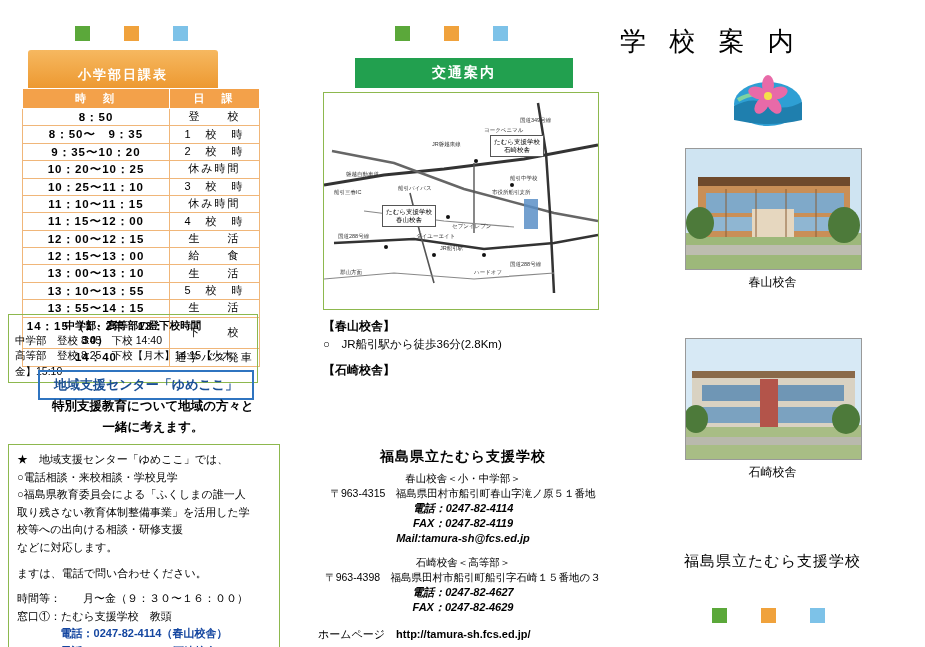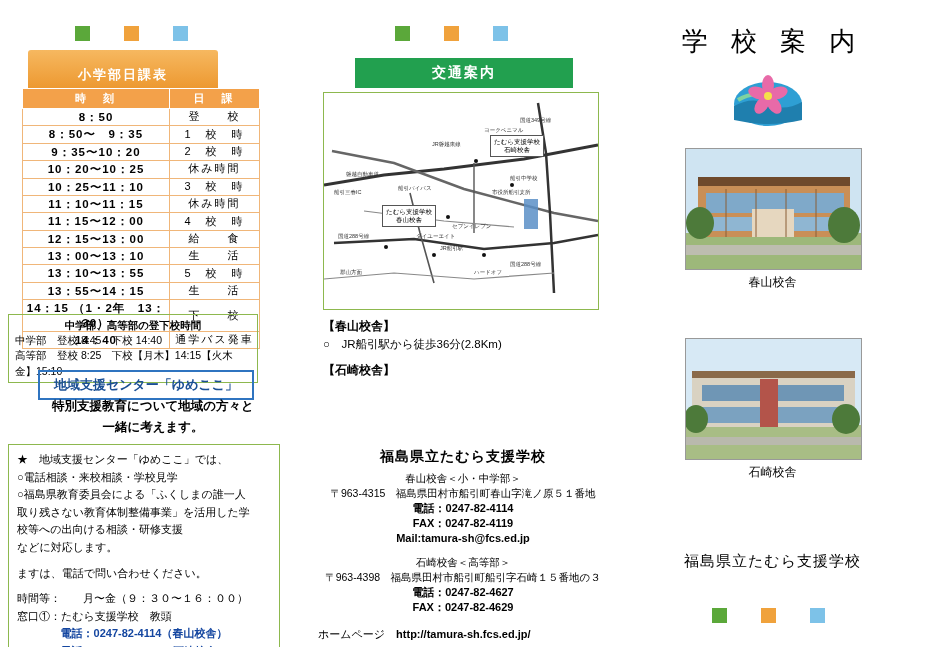--- a/index.html
+++ b/index.html
@@ -109,27 +109,27 @@
   .maptext{position:absolute;font-size:5.5px;color:#333;white-space:nowrap;}
   .dot{position:absolute;width:4px;height:4px;border-radius:50%;background:#111;}
   .access-h{font-size:12px;font-weight:bold;margin:0 0 2px 0;}
   .access-l{font-size:11.5px;margin:0 0 10px 0;}
 
   
   .school-title{
     text-align:center;font-weight:bold;font-size:14px;letter-spacing:1px;margin-bottom:5px;
   }
   .addr{font-size:10.5px;line-height:1.45;text-align:center;}
-  .tel{font-size:11px;font-weight:bold;text-align:center;line-height:1.35;}
+  .tel{font-size:11px;font-weight:bold;text-align:center;line-height:1.35;font-style:italic;}
   .hp{font-size:11px;}
   .hp b{font-family:"Liberation Sans",sans-serif;}
 
   
   .bigtitle{
-    text-align:center;font-size:26px;letter-spacing:8px;font-weight:500;
+    font-size:26px;letter-spacing:8px;font-weight:500;
   }
   .photo{
     width:175px;height:120px;border:1px solid #999;
     position:relative;overflow:hidden;
   }
   .cap{text-align:center;font-size:12px;margin-top:4px;}
   .vert-sign{
     position:absolute;
     width:22px;height:120px;
     background:linear-gradient(#8e2b1d,#6e1d12);
@@ -188,20 +188,24 @@
             <td class="time">10：25〜11：10</td>
             <td class="act">3　校　時</td>
           </tr>
           <tr>
             <td class="time">11：10〜11：15</td>
             <td class="act">休み時間</td>
           </tr>
           <tr>
             <td class="time">11：15〜12：00</td>
             <td class="act">4　校　時</td>
+          </tr>
+          <tr>
+            <td class="time">12：00〜12：15</td>
+            <td class="act">生　　活</td>
           </tr>
           <tr>
             <td class="time">12：15〜13：00</td>
             <td class="act">給　　食</td>
           </tr>
           <tr>
             <td class="time">13：00〜13：10</td>
             <td class="act">生　　活</td>
           </tr>
           <tr>

